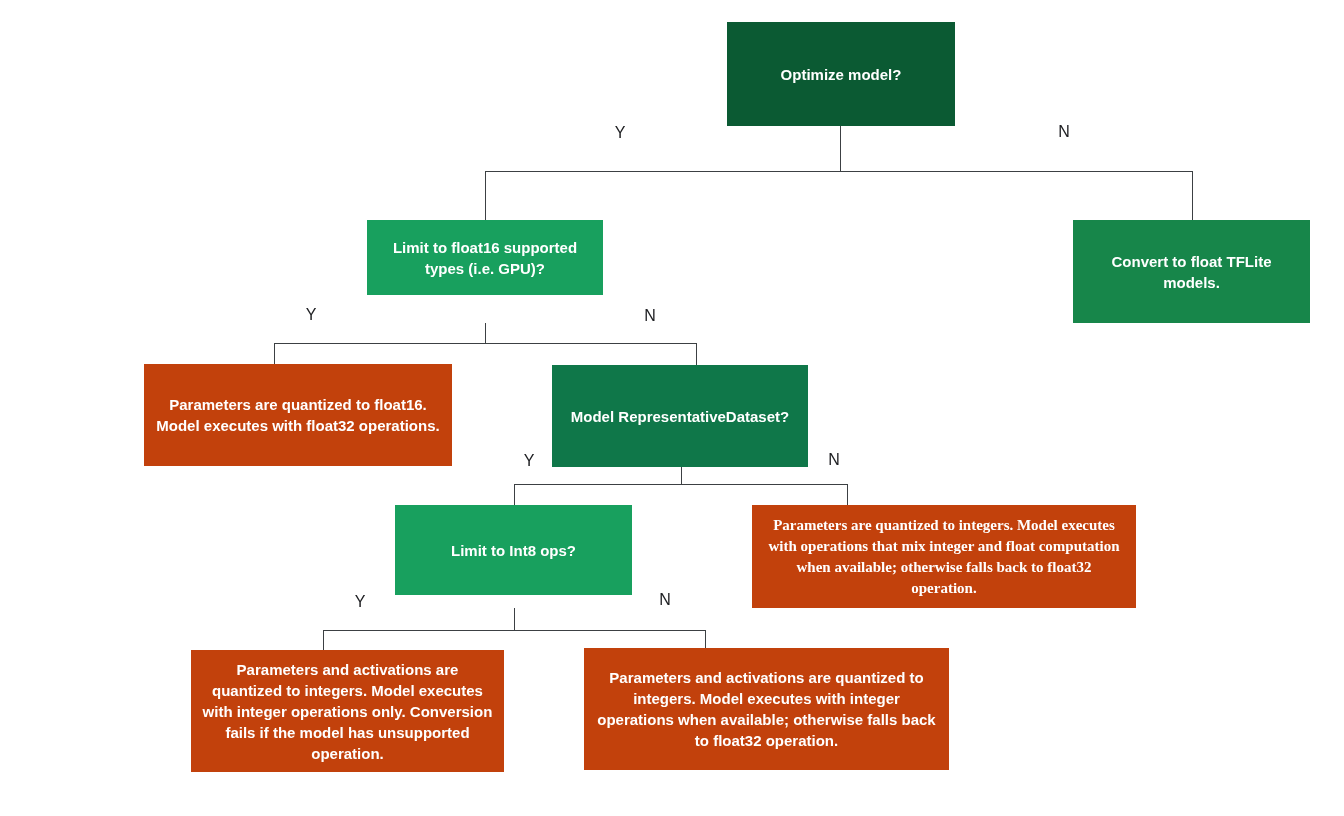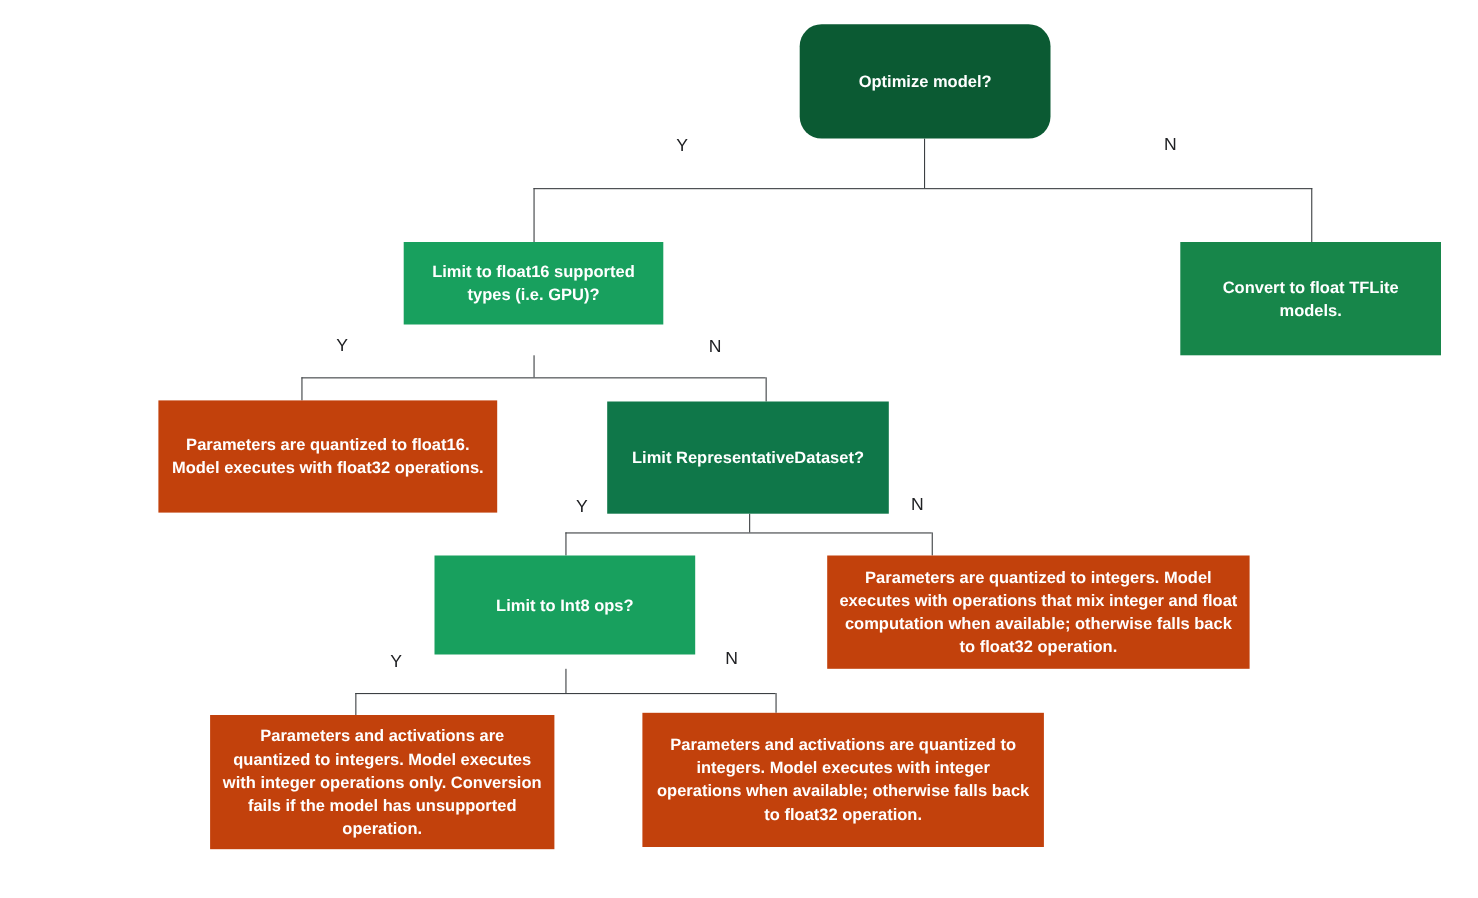--- a/index.html
+++ b/index.html
@@ -74,45 +74,45 @@
 
   <span class="edge-label" style="left:620px; top:133px;">Y</span>
   <span class="edge-label" style="left:1064px; top:132px;">N</span>
   <span class="edge-label" style="left:311px; top:315px;">Y</span>
   <span class="edge-label" style="left:650px; top:316px;">N</span>
   <span class="edge-label" style="left:529px; top:461px;">Y</span>
   <span class="edge-label" style="left:834px; top:460px;">N</span>
   <span class="edge-label" style="left:360px; top:602px;">Y</span>
   <span class="edge-label" style="left:665px; top:600px;">N</span>
 
-  <div class="node dark-green" style="left:727px; top:22px; width:228px; height:104px;border-radius:20px;">
+  <div class="node dark-green" style="left:727px; top:22px; width:228px; height:104px;">
     <span>Optimize model?</span>
   </div>
 
   <div class="node bright-green" style="left:367px; top:220px; width:236px; height:75px;">
     <span>Limit to float16 supported types (i.e. GPU)?</span>
   </div>
 
   <div class="node mid-green" style="left:1073px; top:220px; width:237px; height:103px;">
     <span>Convert to float TFLite models.</span>
   </div>
 
   <div class="node orange" style="left:120px; top:364px; width:308px; height:102px;">
     <span>Parameters are quantized to float16. Model executes with float32 operations.</span>
   </div>
 
   <div class="node deep-green" style="left:552px; top:365px; width:256px; height:102px;">
-    <span>Limit RepresentativeDataset?</span>
+    <span>Model RepresentativeDataset?</span>
   </div>
 
   <div class="node bright-green" style="left:395px; top:505px; width:237px; height:90px;">
     <span>Limit to Int8 ops?</span>
   </div>
 
-  <div class="node orange" style="left:728px; top:505px; width:384px; height:103px;">
+  <div class="node orange" style="left:728px; top:505px; width:384px; height:103px;font-family:Liberation Serif, serif;">
     <span>Parameters are quantized to integers. Model executes with operations that mix integer and float computation when available; otherwise falls back to float32 operation.</span>
   </div>
 
   <div class="node orange" style="left:167px; top:650px; width:313px; height:122px;">
     <span>Parameters and activations are quantized to integers. Model executes with integer operations only. Conversion fails if the model has unsupported operation.</span>
   </div>
 
   <div class="node orange" style="left:560px; top:648px; width:365px; height:122px;">
     <span>Parameters and activations are quantized to integers. Model executes with integer operations when available; otherwise falls back to float32 operation.</span>
   </div>

